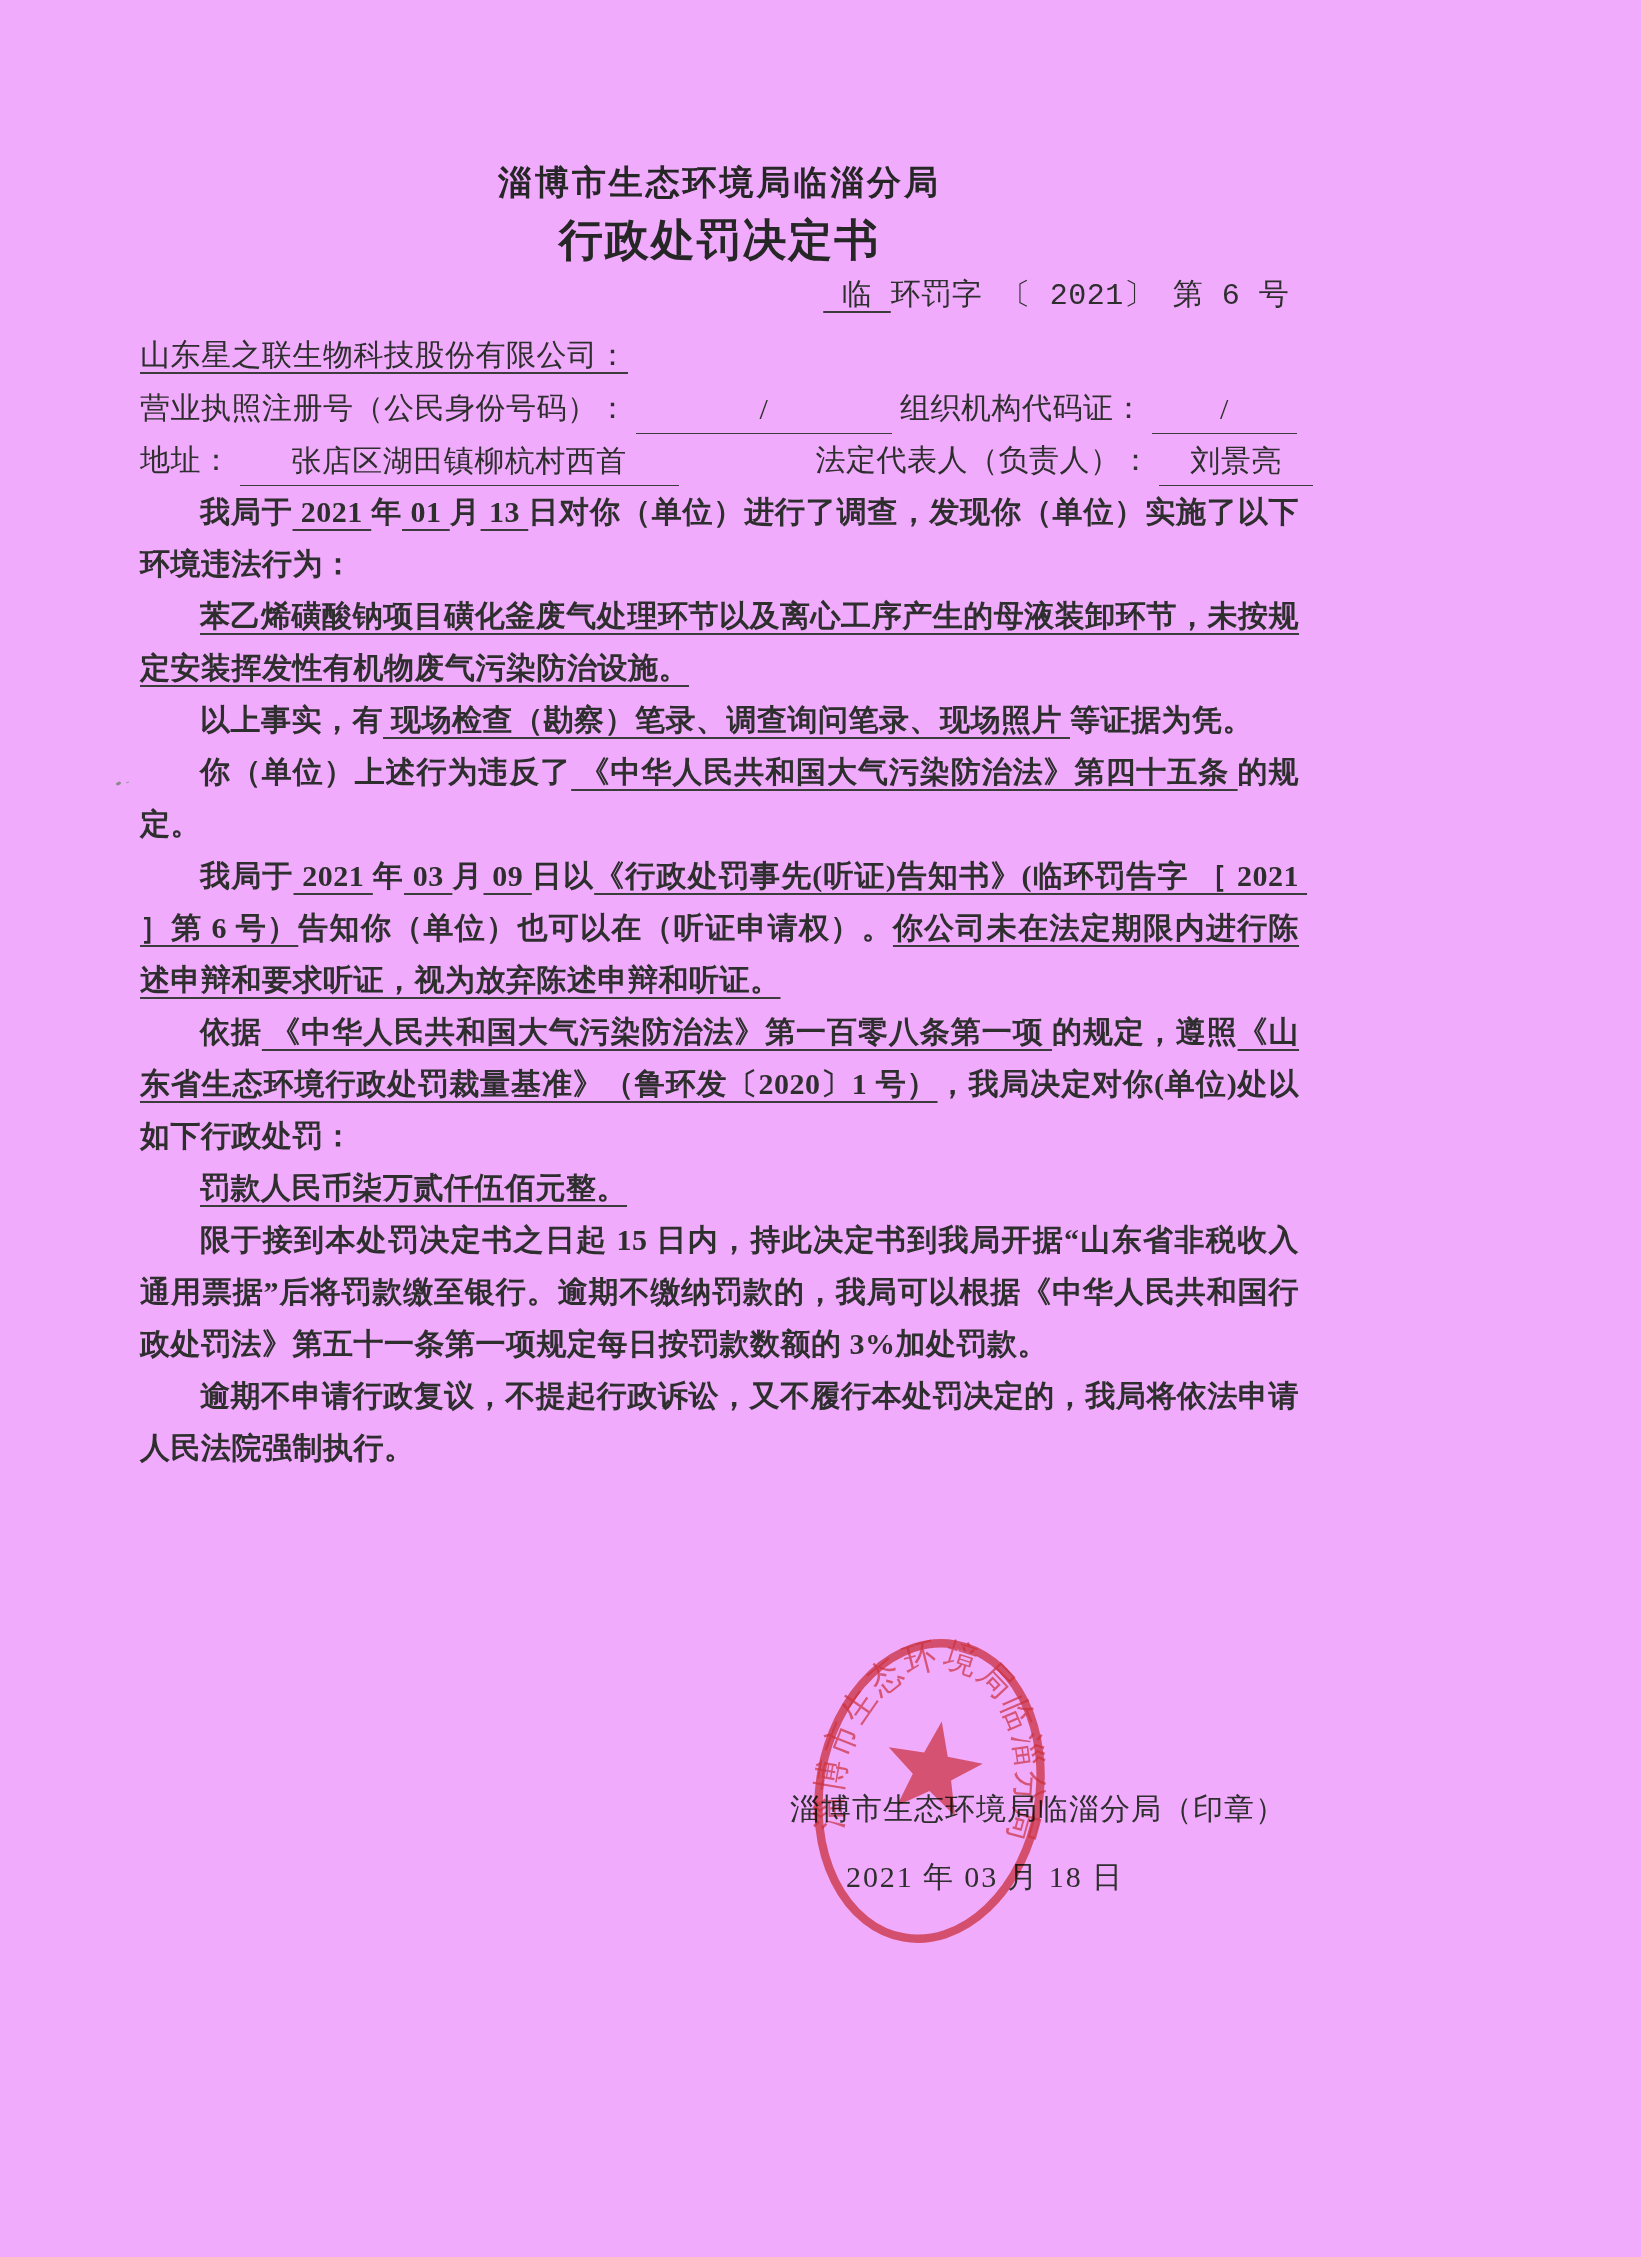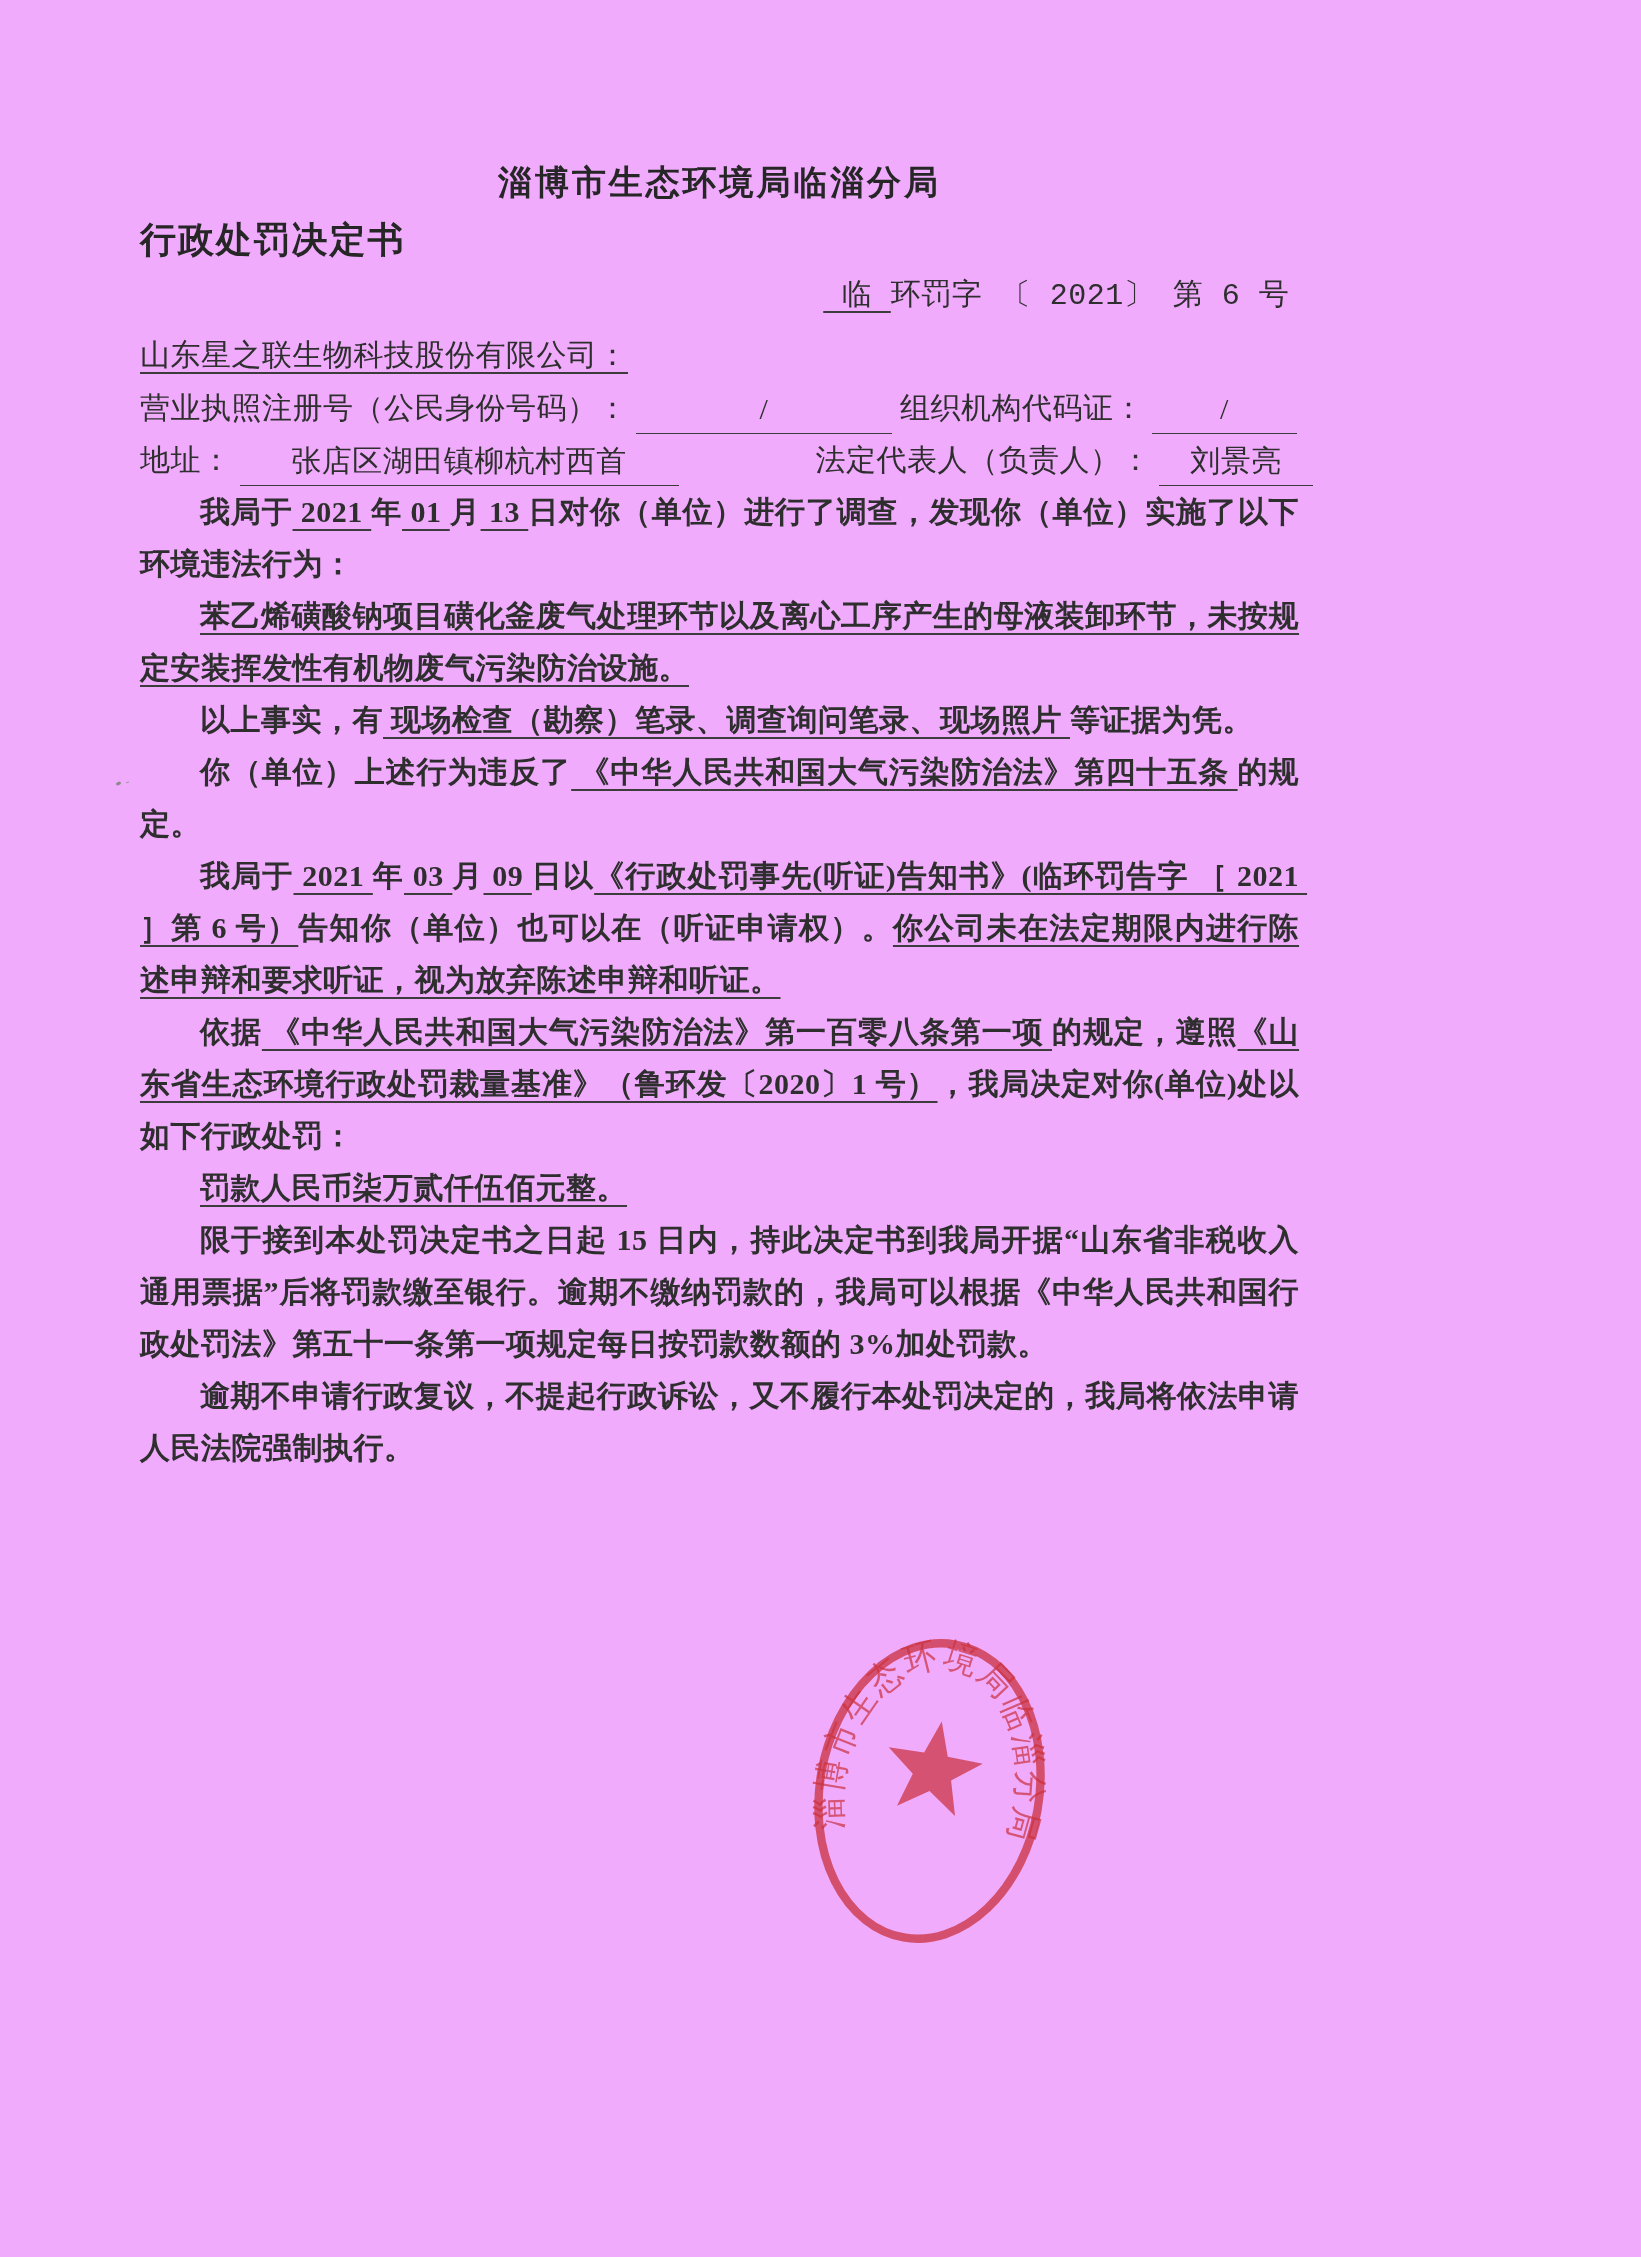--- a/index.html
+++ b/index.html
@@ -15,22 +15,22 @@
   .content{
     position:absolute;left:140px;top:162px;width:1159px;
     font-size:30px;letter-spacing:0.5px;
   }
   .title{
     margin:0 0 17.4px 0;text-align:center;
     font-size:34px;font-weight:700;letter-spacing:2.9px;line-height:41px;
     color:#262626;
   }
   .subtitle{
-    margin:0 0 13.5px 0;
-    font-size:36px;font-weight:700;letter-spacing:1.9px;line-height:41px;
+    margin:0 0 13.5px 0;text-align:center;
+    font-size:44px;font-weight:700;letter-spacing:1.9px;line-height:41px;
     color:#262626;
   }
   .docline{
     text-align:right;line-height:42px;margin:0 9.7px 11.6px 0;
     font-size:30px;
     font-family:Liberation Mono, monospace;
   }
   .docline span{white-space:pre;}
   .infoline{line-height:52px;white-space:nowrap;}
   .lbl{display:inline-block;}
@@ -119,20 +119,24 @@
         <p class="para"><span>依据</span><span class="u"> 《中华人民共和国大气污染防治法》第一百零八条第一项 </span><span>的规定，遵照</span><span class="u">《山东省生态环境行政处罚裁量基准》（鲁环发〔2020〕1 号）</span><span>，我局决定对你(单位)处以如下行政处罚：</span></p>
         <p class="para"><span class="u">罚款人民币柒万贰仟伍佰元整。</span></p>
         <p class="para"><span>限于接到本处罚决定书之日起 15 日内，持此决定书到我局开据“山东省非税收入通用票据”后将罚款缴至银行。逾期不缴纳罚款的，我局可以根据《中华人民共和国行政处罚法》第五十一条第一项规定每日按罚款数额的 3%加处罚款。</span></p>
         <p class="para"><span>逾期不申请行政复议，不提起行政诉讼，又不履行本处罚决定的，我局将依法申请人民法院强制执行。</span></p>
       </div>
 
   </div>
 
   <div class="artifact"></div>
 
+  <div class="signature">
+    <div class="sig-org">淄博市生态环境局临淄分局（印章）</div>
+    <div class="sig-date">2021 年 03 月 18 日</div>
+  </div>
 
   <svg class="seal" viewBox="0 0 270 340" aria-hidden="true">
     <defs>
       <path id="sealArc" d="M 49.8 226.6 A 94 134 0 1 1 220.2 226.6" fill="none"></path>
     </defs>
     <ellipse cx="135" cy="170" rx="118" ry="160" fill="none" stroke-width="9" stroke-opacity="0.75" stroke="#d8473d"></ellipse>
     <path d="M135,94 L147.9,130.2 L186.4,131.3 L155.9,154.8 L166.7,191.7 L135,170 L103.3,191.7 L114.1,154.8 L83.6,131.3 L122.1,130.2 Z" fill-opacity="0.72" fill="#d8473d"></path>
     <text font-size="38" letter-spacing="3" fill-opacity="0.7" fill="#d8473d">
       <textPath href="#sealArc" startOffset="0" textLength="455" lengthAdjust="spacingAndGlyphs">淄博市生态环境局临淄分局</textPath>
     </text>

